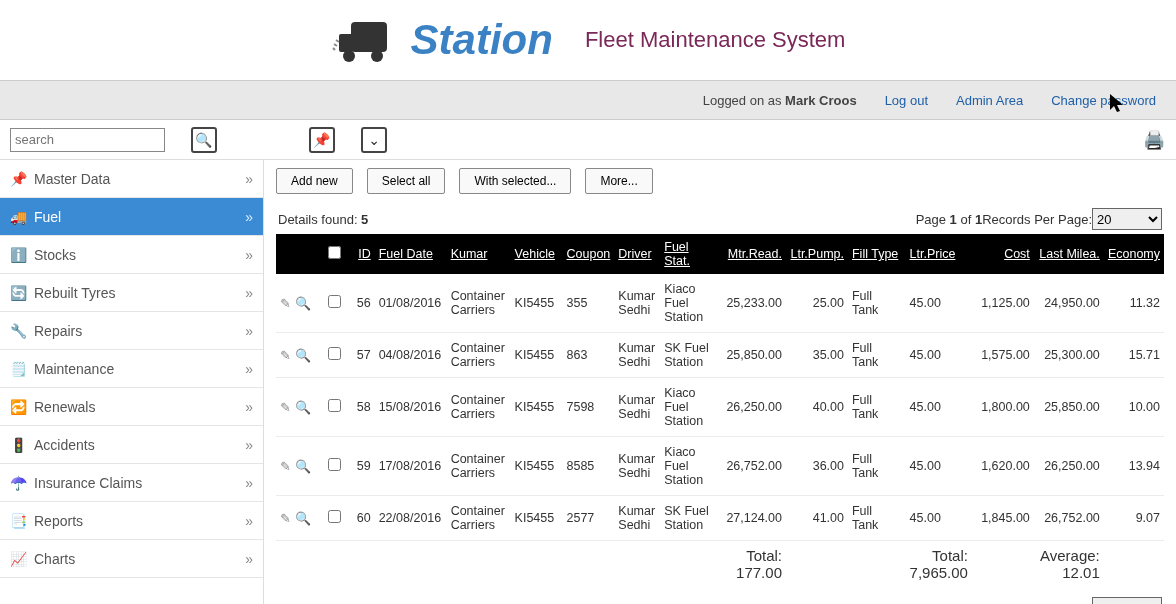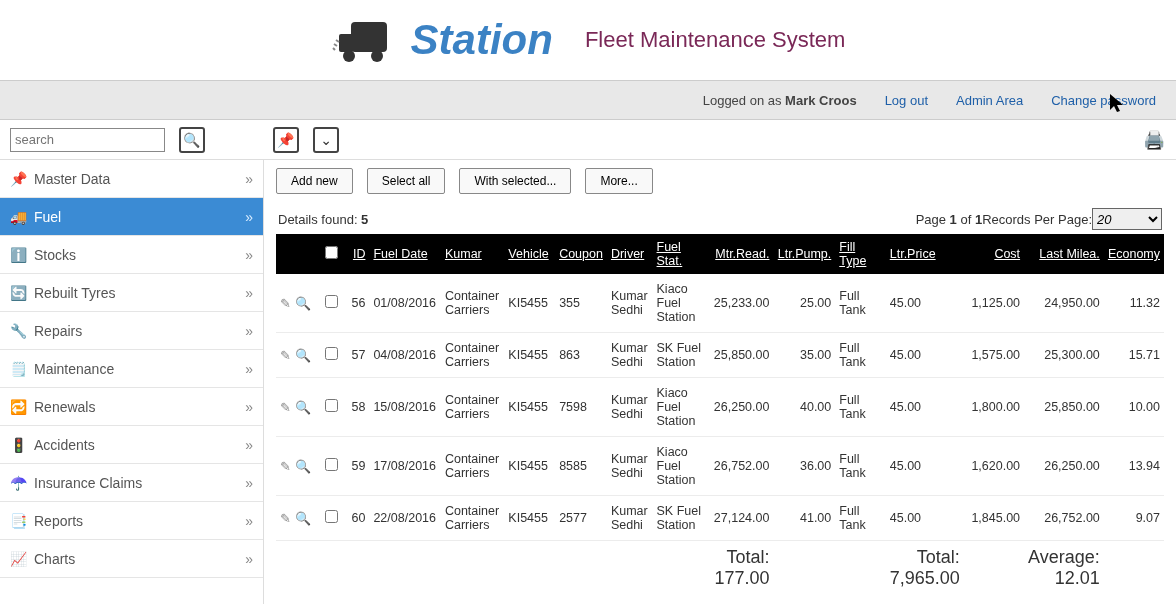--- a/index.html
+++ b/index.html
@@ -4,49 +4,49 @@
 <style>
   * { box-sizing: border-box; margin: 0; padding: 0; }
   body { font-family: Arial, Helvetica, sans-serif; font-size: 14px; color: #333; background: #fff; width: 1176px; }
   .header { height: 80px; display: flex; align-items: center; justify-content: center; gap: 16px; }
   .logo-block { display: flex; align-items: center; gap: 10px; }
   .brand { font-size: 42px; color: #3b82c4; font-weight: bold; font-style: italic; }
   .tagline { font-size: 22px; color: #7a2857; font-weight: 500; margin-left: 16px; }
   .topbar { background: #e8e8e8; height: 40px; display: flex; align-items: center; justify-content: flex-end; padding: 0 20px; gap: 28px; border-top: 1px solid #ccc; border-bottom: 1px solid #ccc; }
   .topbar .logged { color: #444; font-size: 13px; }
   .topbar a { color: #1e5fa8; text-decoration: none; font-size: 13px; cursor: pointer; }
-  .toolbar { height: 40px; display: flex; align-items: center; padding: 4px 10px; gap: 14px; border-bottom: 1px solid #ddd; }
+  .toolbar { height: 40px; display: flex; align-items: center; padding: 4px 10px; gap: 26px; border-bottom: 1px solid #ddd; }
   .search-input { width: 155px; height: 24px; border: 1px solid #888; padding: 0 4px; font-size: 13px; }
   .icon-btn { width: 26px; height: 26px; border: 2px solid #444; border-radius: 3px; background: #fff; display: flex; align-items: center; justify-content: center; cursor: pointer; font-size: 14px; }
   .print-btn { margin-left: auto; border: none; font-size: 18px; cursor: pointer; }
   .content { display: flex; }
   .sidebar { width: 264px; border-right: 1px solid #ddd; }
   .side-item { height: 38px; display: flex; align-items: center; padding: 0 10px; border-bottom: 1px solid #e5e5e5; cursor: pointer; font-size: 14px; color: #555; justify-content: space-between; }
   .side-item.active { background: #3b8bd4; color: #fff; }
   .side-item .icon { width: 18px; text-align: center; margin-right: 6px; }
   .side-left { display: flex; align-items: center; }
   .side-arrow { color: #888; }
   .side-item.active .side-arrow { color: #d8ecff; }
   .main { flex: 1; padding: 8px 12px; }
   .action-bar { display: flex; gap: 14px; margin-bottom: 10px; }
   .btn { padding: 5px 14px; border: 1px solid #888; background: #f9f9f9; border-radius: 2px; cursor: pointer; font-size: 12px; }
   .summary-bar { display: flex; align-items: center; justify-content: space-between; font-size: 13px; padding: 4px 2px; }
   .summary-left { }
   .summary-right { display: flex; align-items: center; gap: 0; }
-  select.rpp { width: 70px; height: 22px; border: 1px solid #666; font-size: 13px; font-style: italic; }
+  select.rpp { width: 70px; height: 22px; border: 1px solid #666; font-size: 13px; }
   table.data { width: 100%; border-collapse: collapse; font-size: 12.5px; }
   table.data thead th { background: #000000; color: #fff; font-weight: normal; padding: 6px 4px; text-align: left; text-decoration: underline; cursor: pointer; }
   table.data thead th.no-ul { text-decoration: none; cursor: default; }
   table.data thead th.right { text-align: right; }
   table.data tbody td { padding: 8px 4px; border-bottom: 1px solid #ececec; vertical-align: middle; }
   table.data tbody td.right { text-align: right; }
   .row-actions { display: flex; gap: 4px; align-items: center; color: #888; }
   .row-actions span { cursor: pointer; font-size: 13px; }
   .hdr-chk, .row-chk { width: 13px; height: 13px; }
-  tfoot td { padding: 6px 4px; font-size: 18px; text-align: right; border-top: 1px solid #ccc; }
+  tfoot td { padding: 6px 4px; font-size: 15px; text-align: right; border-top: 1px solid #ccc; }
   .cursor-overlay { position: absolute; left: 1108px; top: 92px; font-size: 18px; pointer-events: none; }
 </style>
 </head>
 <body>
 
 <div class="header">
   <div class="logo-block">
     <svg width="70" height="56" viewBox="0 0 70 56">
       <rect x="20" y="10" width="36" height="30" rx="4" fill="#333"></rect>
       <rect x="8" y="22" width="14" height="18" rx="2" fill="#333"></rect>

